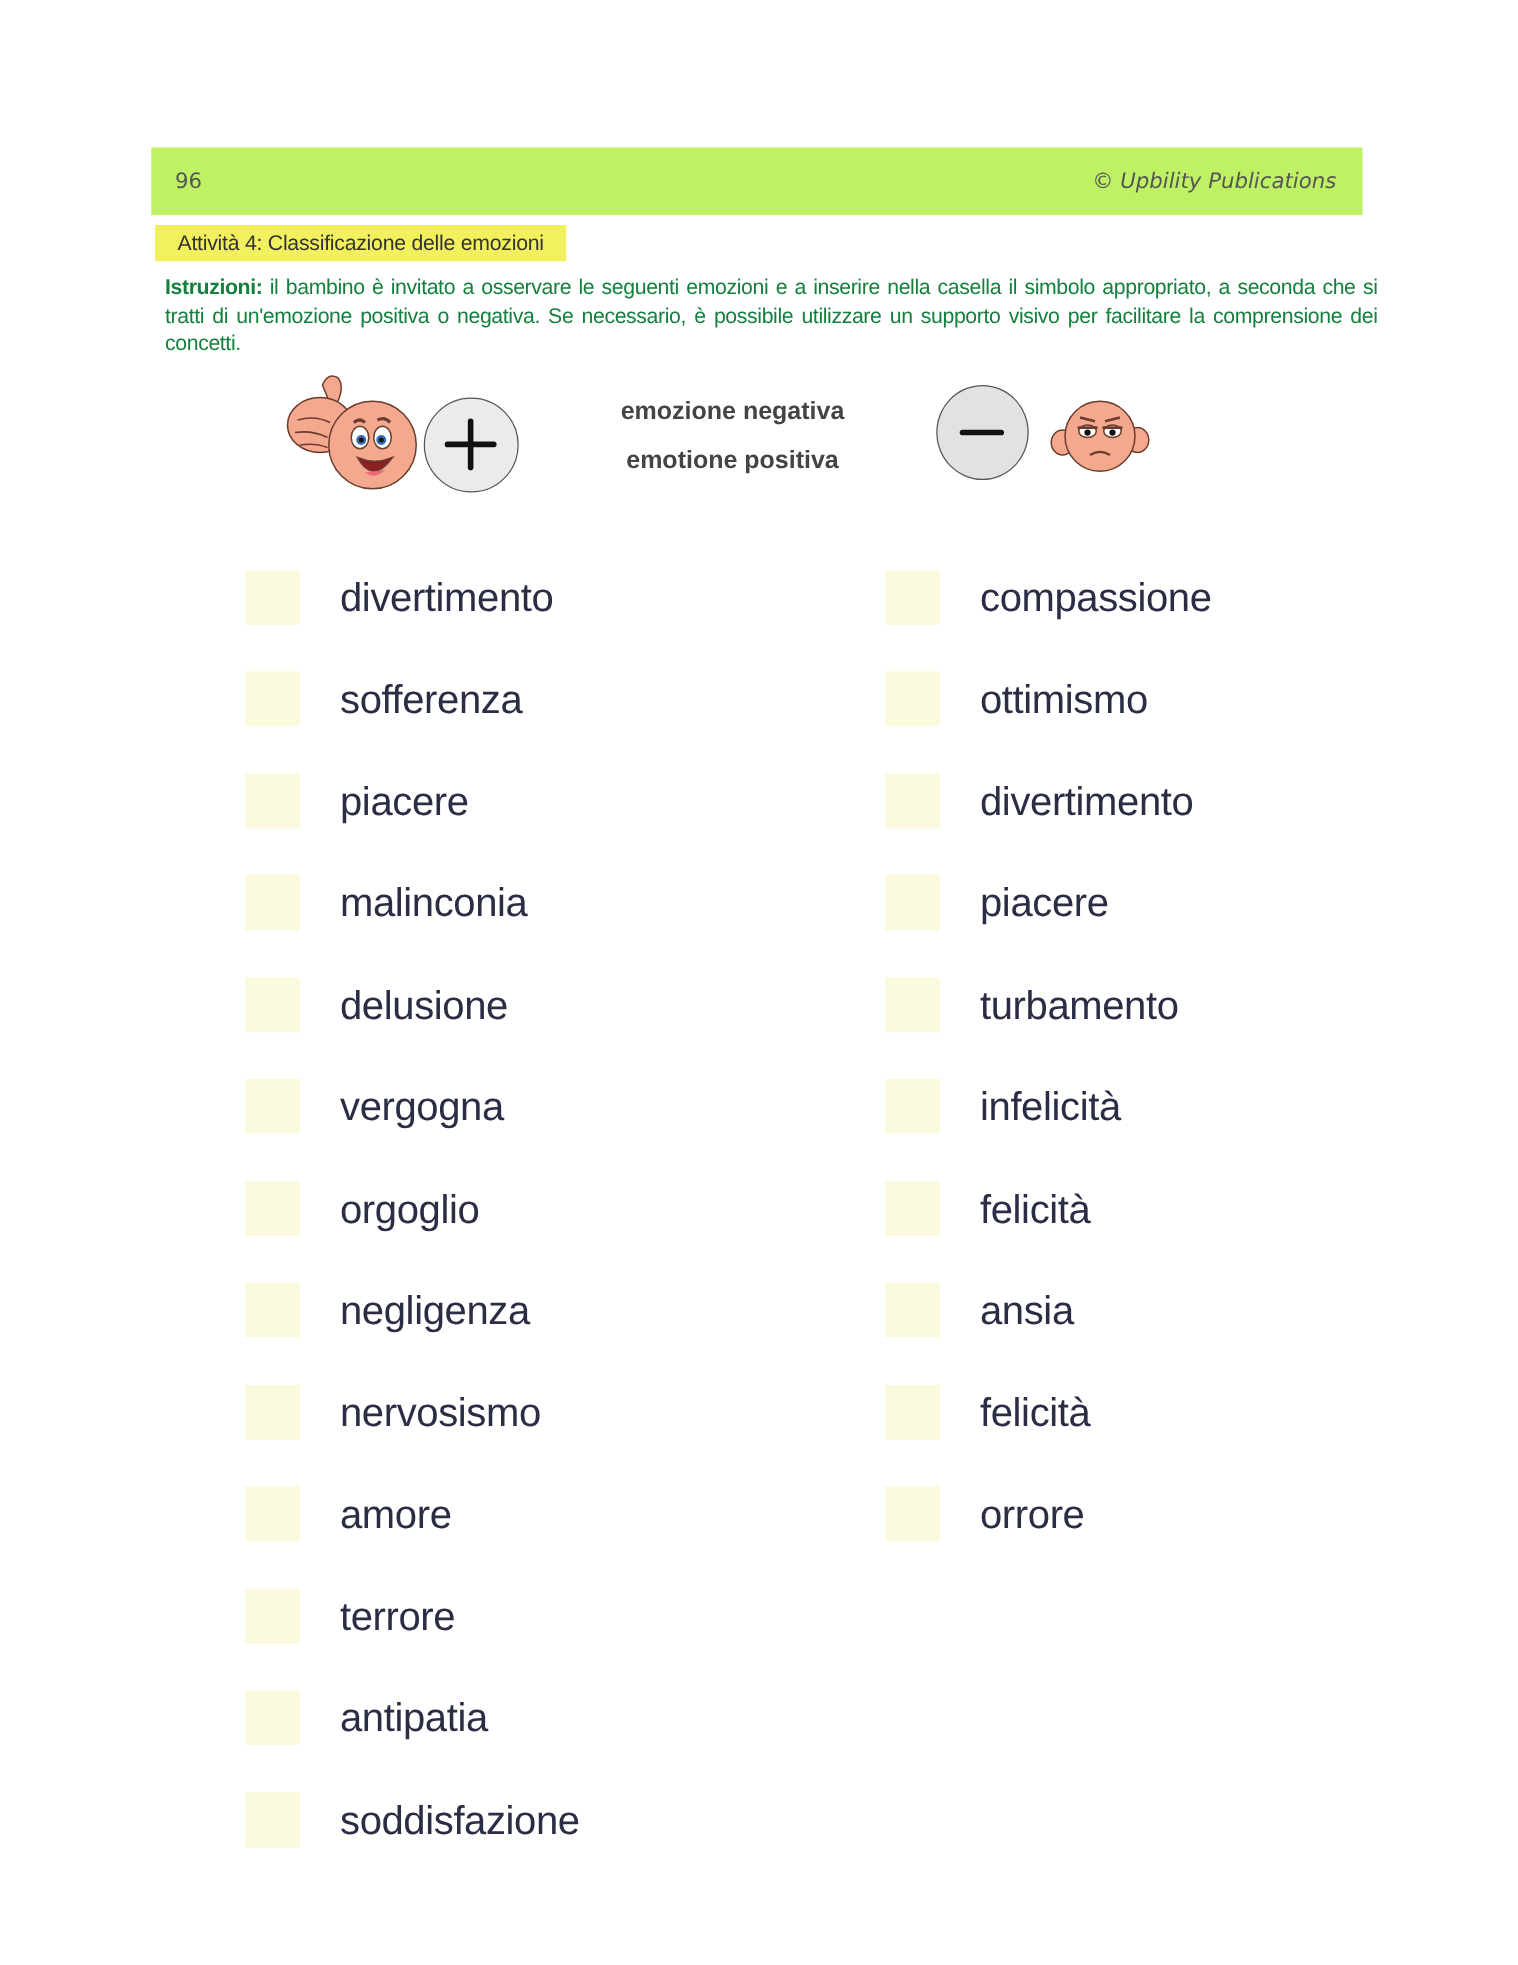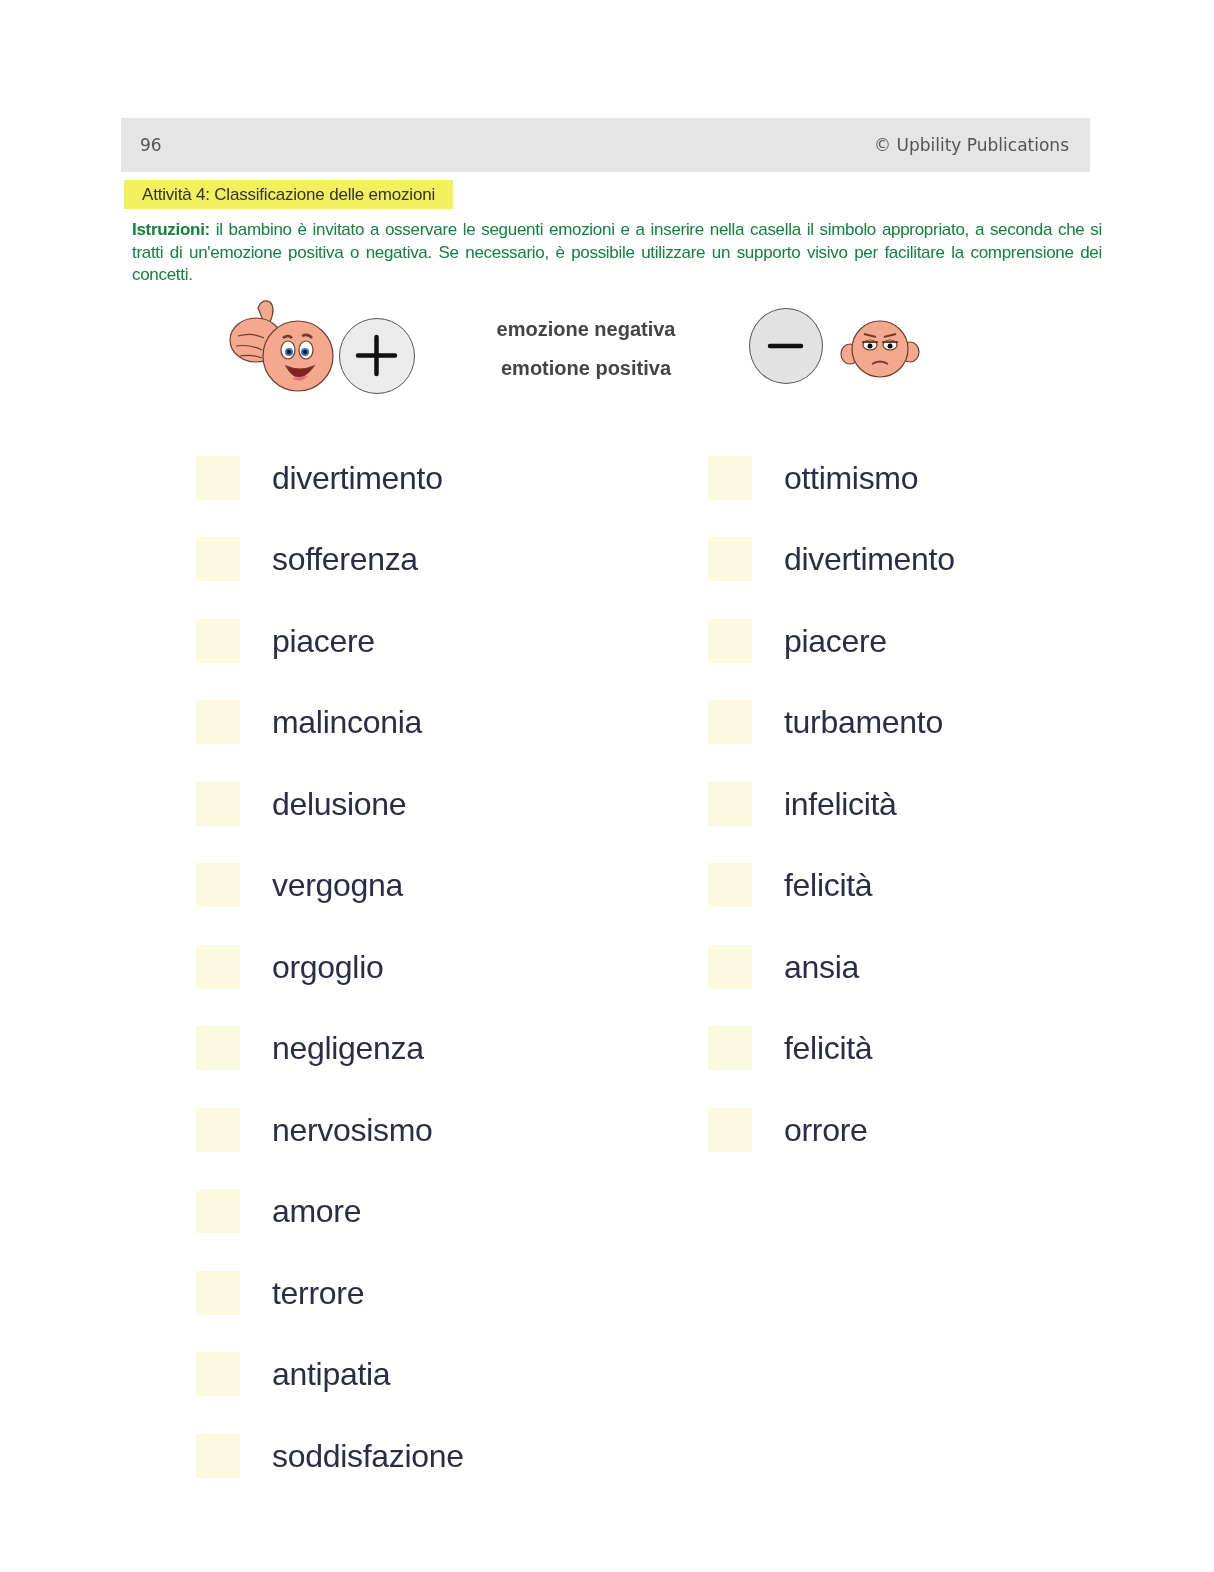--- a/index.html
+++ b/index.html
@@ -1,24 +1,24 @@
 <!DOCTYPE html>
 <html><head>
 <meta charset="utf-8">
 <style>
   html, body { margin: 0; padding: 0; background: #ffffff; }
   body { width: 1214px; height: 1572px; position: relative; overflow: hidden;
          font-family: "Liberation Sans", "DejaVu Sans", sans-serif; color: #333; }
 
   .header-band { position: absolute; left: 121px; top: 118px; width: 969px; height: 54px;
-                 background: #e5e5e5; }
+                 background: #bef264; }
   .page-number { position: absolute; left: 19px; top: 17px; font-size: 17px; color: #555;
                  font-family: "DejaVu Sans", sans-serif; }
   .copyright { position: absolute; right: 21px; top: 17px; font-size: 17px; color: #555;
-               font-family: "DejaVu Sans", sans-serif; }
+               font-style: italic; font-family: "DejaVu Sans", sans-serif; }
 
   .activity-title { position: absolute; left: 124px; top: 180px; height: 29px; padding: 0 18px;
                     background: #f2f05c; font-size: 17px; line-height: 29px; color: #333;
                     font-family: "Liberation Sans Narrow", "Liberation Sans", sans-serif;
                     letter-spacing: -0.2px; }
 
   .instructions { position: absolute; left: 132px; top: 219px; width: 970px; font-size: 17px;
                   line-height: 22.5px; color: #15803d; text-align: justify;
                   font-family: "Liberation Sans", sans-serif; letter-spacing: -0.3px; }
   .instructions b { font-weight: bold; }
@@ -158,20 +158,24 @@
     </div>
   <div class="item">
       <div class="checkbox"></div>
       <span class="word">soddisfazione</span>
     </div>
 </div>
 
 <div class="col col-right">
   <div class="item">
       <div class="checkbox"></div>
+      <span class="word">compassione</span>
+    </div>
+  <div class="item">
+      <div class="checkbox"></div>
       <span class="word">ottimismo</span>
     </div>
   <div class="item">
       <div class="checkbox"></div>
       <span class="word">divertimento</span>
     </div>
   <div class="item">
       <div class="checkbox"></div>
       <span class="word">piacere</span>
     </div>

